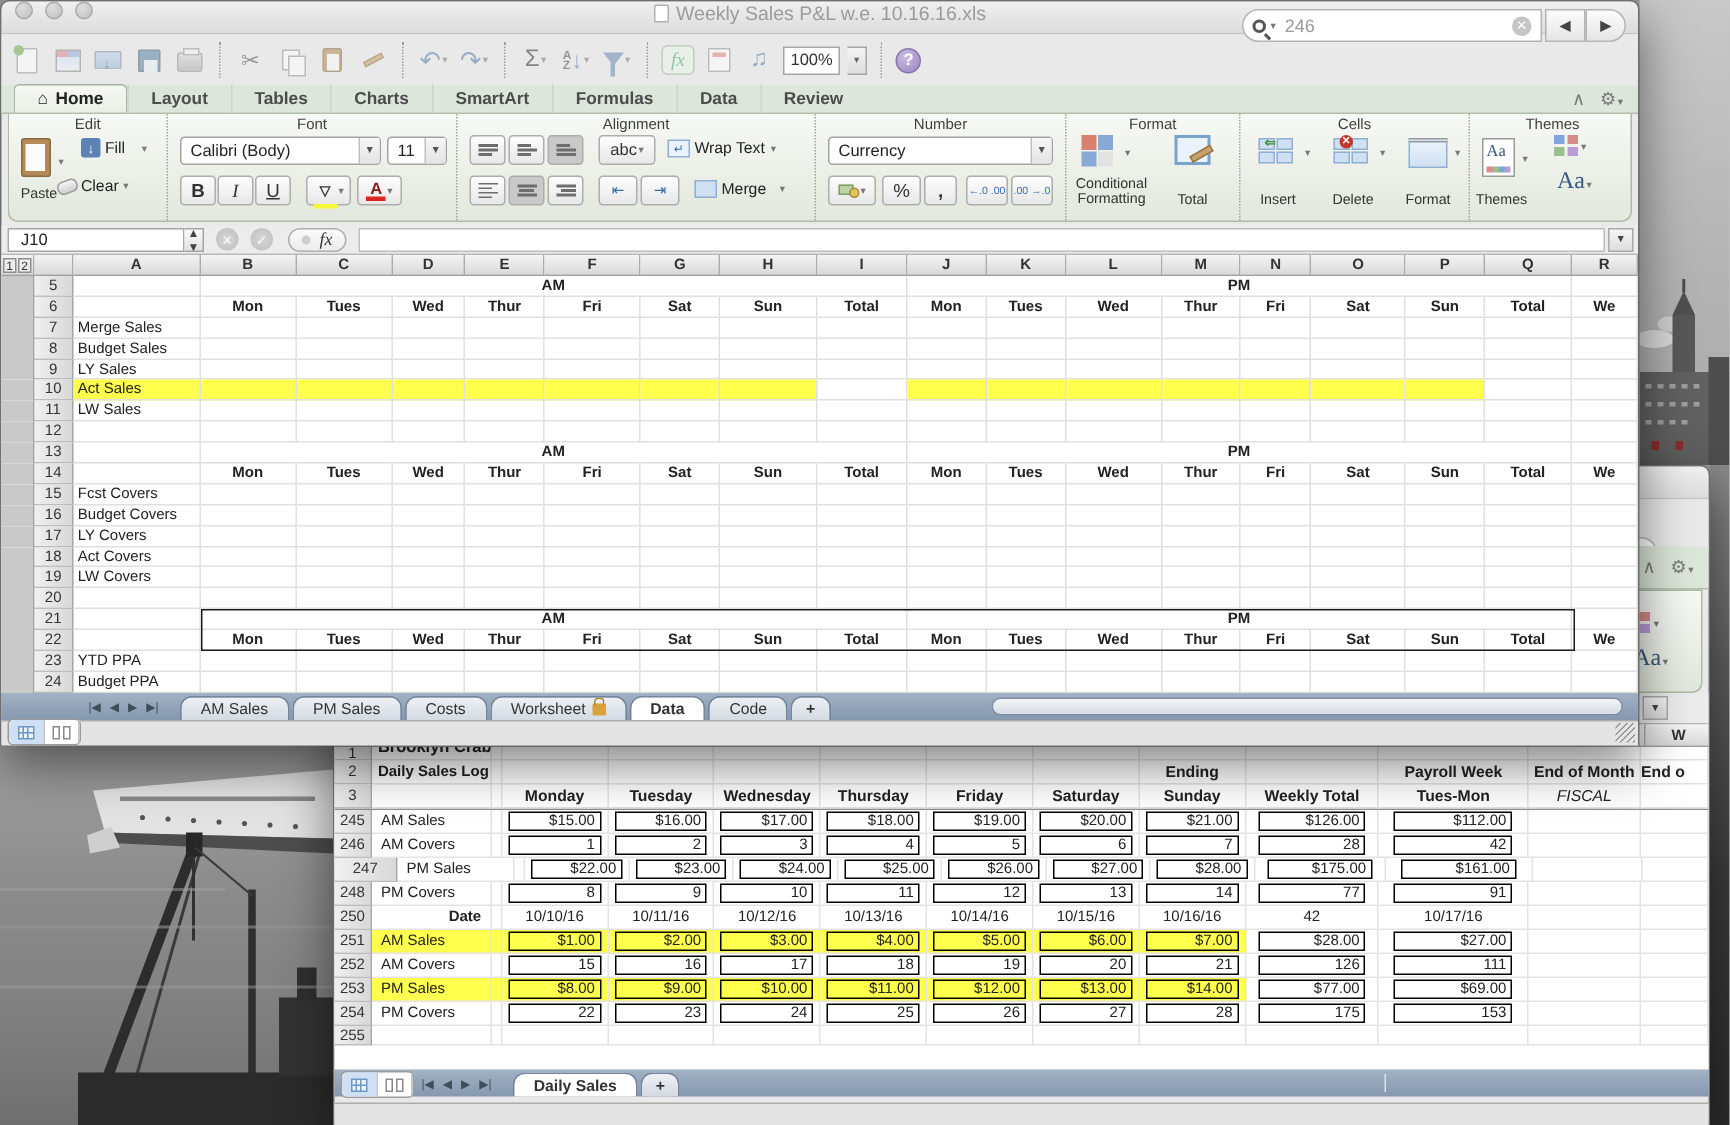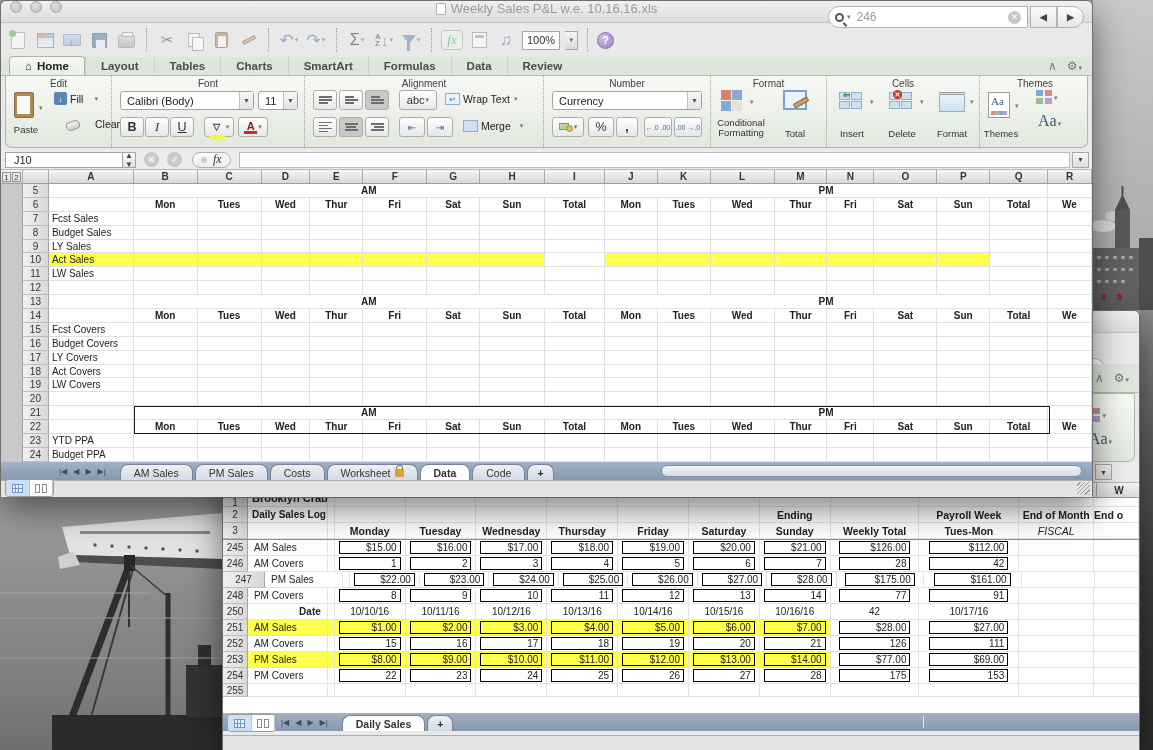--- a/index.html
+++ b/index.html
@@ -815,21 +815,21 @@
             <i style="width:13px;height:18px"></i>
           </span>
       </div>
       <span class="dda" style="position:absolute;left:32px;top:28px">▾</span>
       <div class="lbl9" style="left:2px;top:48px;width:36px">Paste</div>
       <div style="position:absolute;left:48px;top:16px;display:flex;align-items:center;gap:3px">
         <span style="width:13px;height:13px;background:#5b83b4;border-radius:2px;color:#fff;font-size:9px;display:flex;align-items:center;justify-content:center">↓</span>
         <span style="font-size:10.5px">Fill</span>
           <span class="dda" style="margin-left:8px">▾</span>
       </div>
-      <div style="position:absolute;left:60px;top:42px;display:flex;align-items:flex-end;gap:15px">
+      <div style="position:absolute;left:32px;top:42px;display:flex;align-items:center;gap:2px">
         <span style="width:14px;height:9px;background:linear-gradient(#f5f5f5,#cfcfcf);border:1px solid #9a9a9a;border-radius:4px;transform:rotate(-20deg)"></span>
         <span style="font-size:10.5px">Clear</span>
           <span class="dda">▾</span>
       </div>
     </div>
 
     <div class="grp" style="left:106px;width:193px">
       <div class="gt">Font</div>
       <div class="sel" style="left:8px;top:15px;width:134px">
           <span>Calibri (Body)</span>
@@ -1095,21 +1095,21 @@
           <div class="c dy" style="width: 53px;">Thur</div>
           <div class="c dy" style="width: 47px;">Fri</div>
           <div class="c dy" style="width: 63px;">Sat</div>
           <div class="c dy" style="width: 53px;">Sun</div>
           <div class="c dy" style="width: 58px;">Total</div>
           <div class="c dy" style="width: 44px;">We</div>
         </div>
         <div class="grow">
           <div class="gut" style="width: 22px;"></div>
           <div class="rh" style="width: 26px;">7</div>
-          <div class="c lb" style="width: 85px;">Fcst Sales</div>
+          <div class="c lb" style="width: 85px;">Merge Sales</div>
           <div class="c" style="width: 64px;"></div>
           <div class="c" style="width: 64px;"></div>
           <div class="c" style="width: 49px;"></div>
           <div class="c" style="width: 53px;"></div>
           <div class="c" style="width: 64px;"></div>
           <div class="c" style="width: 53px;"></div>
           <div class="c" style="width: 65px;"></div>
           <div class="c" style="width: 60px;"></div>
           <div class="c" style="width: 53px;"></div>
           <div class="c" style="width: 53px;"></div>

